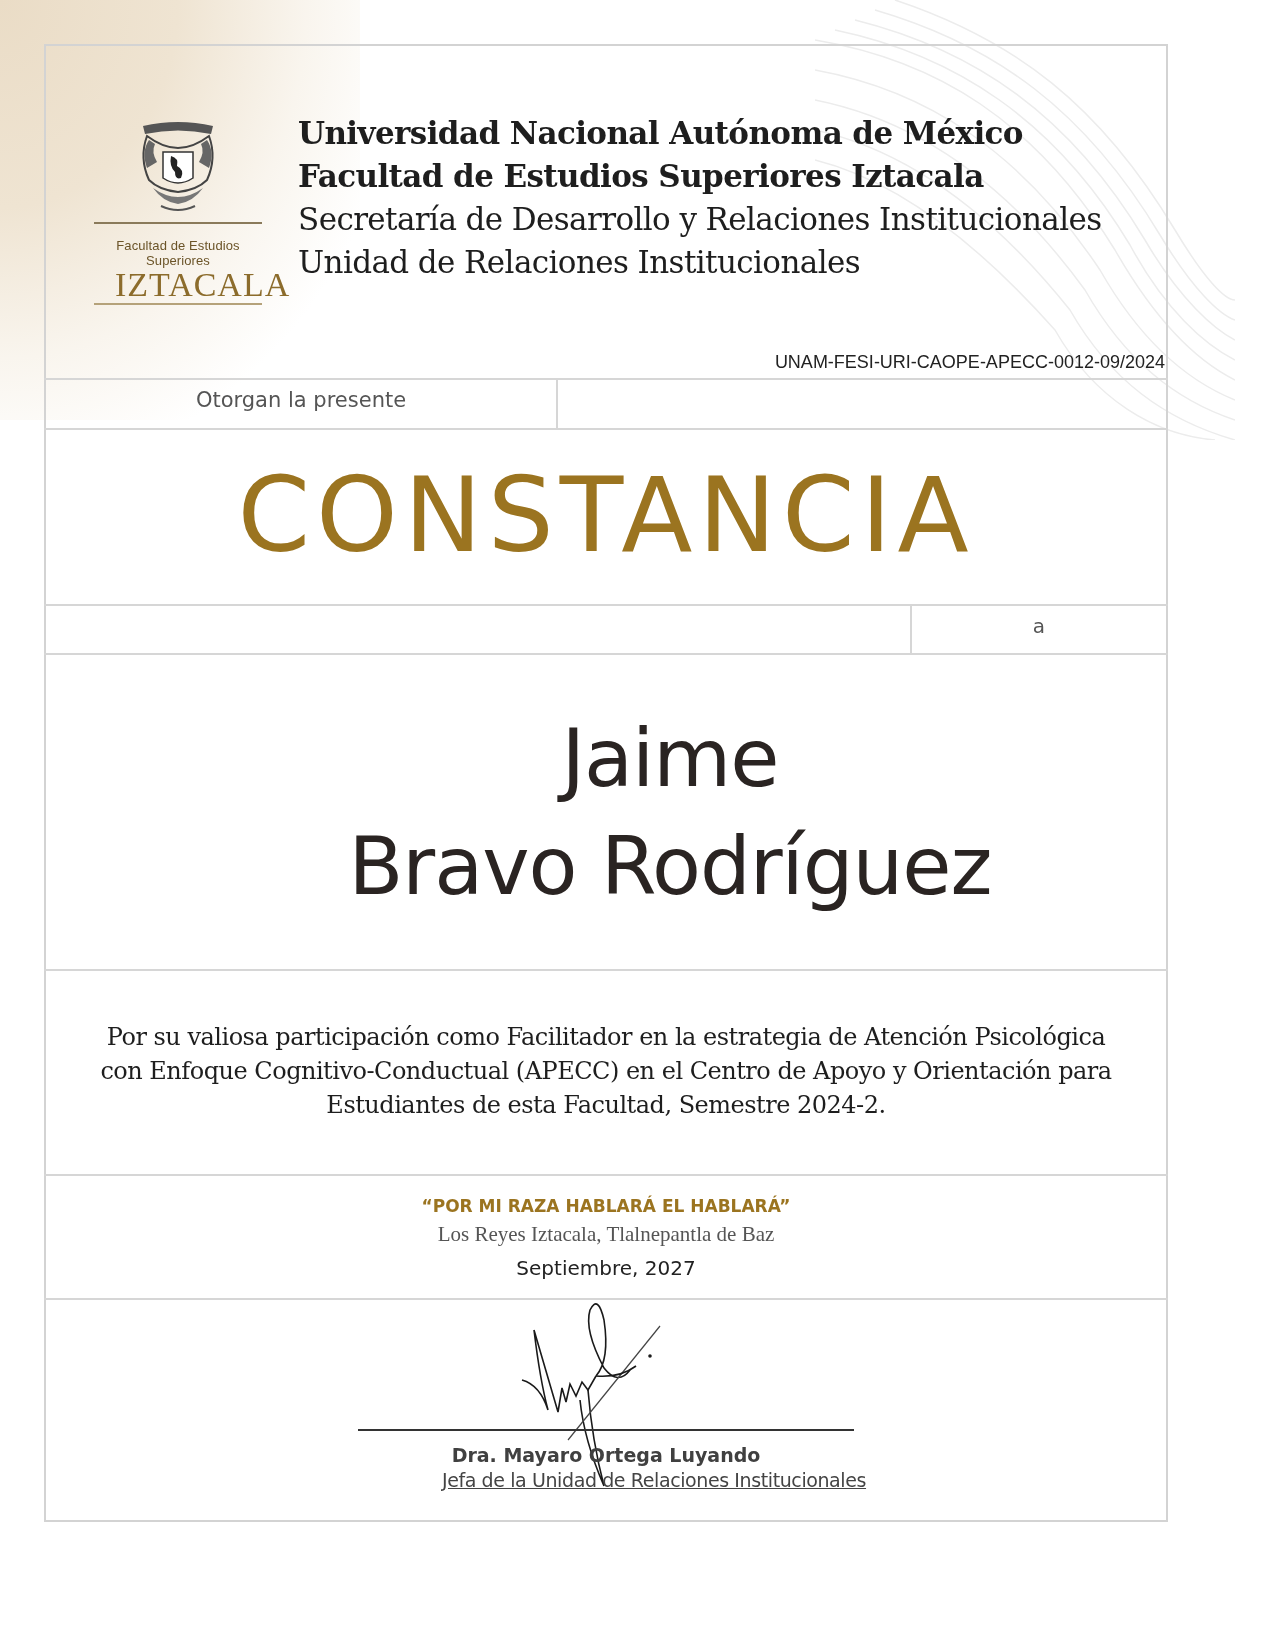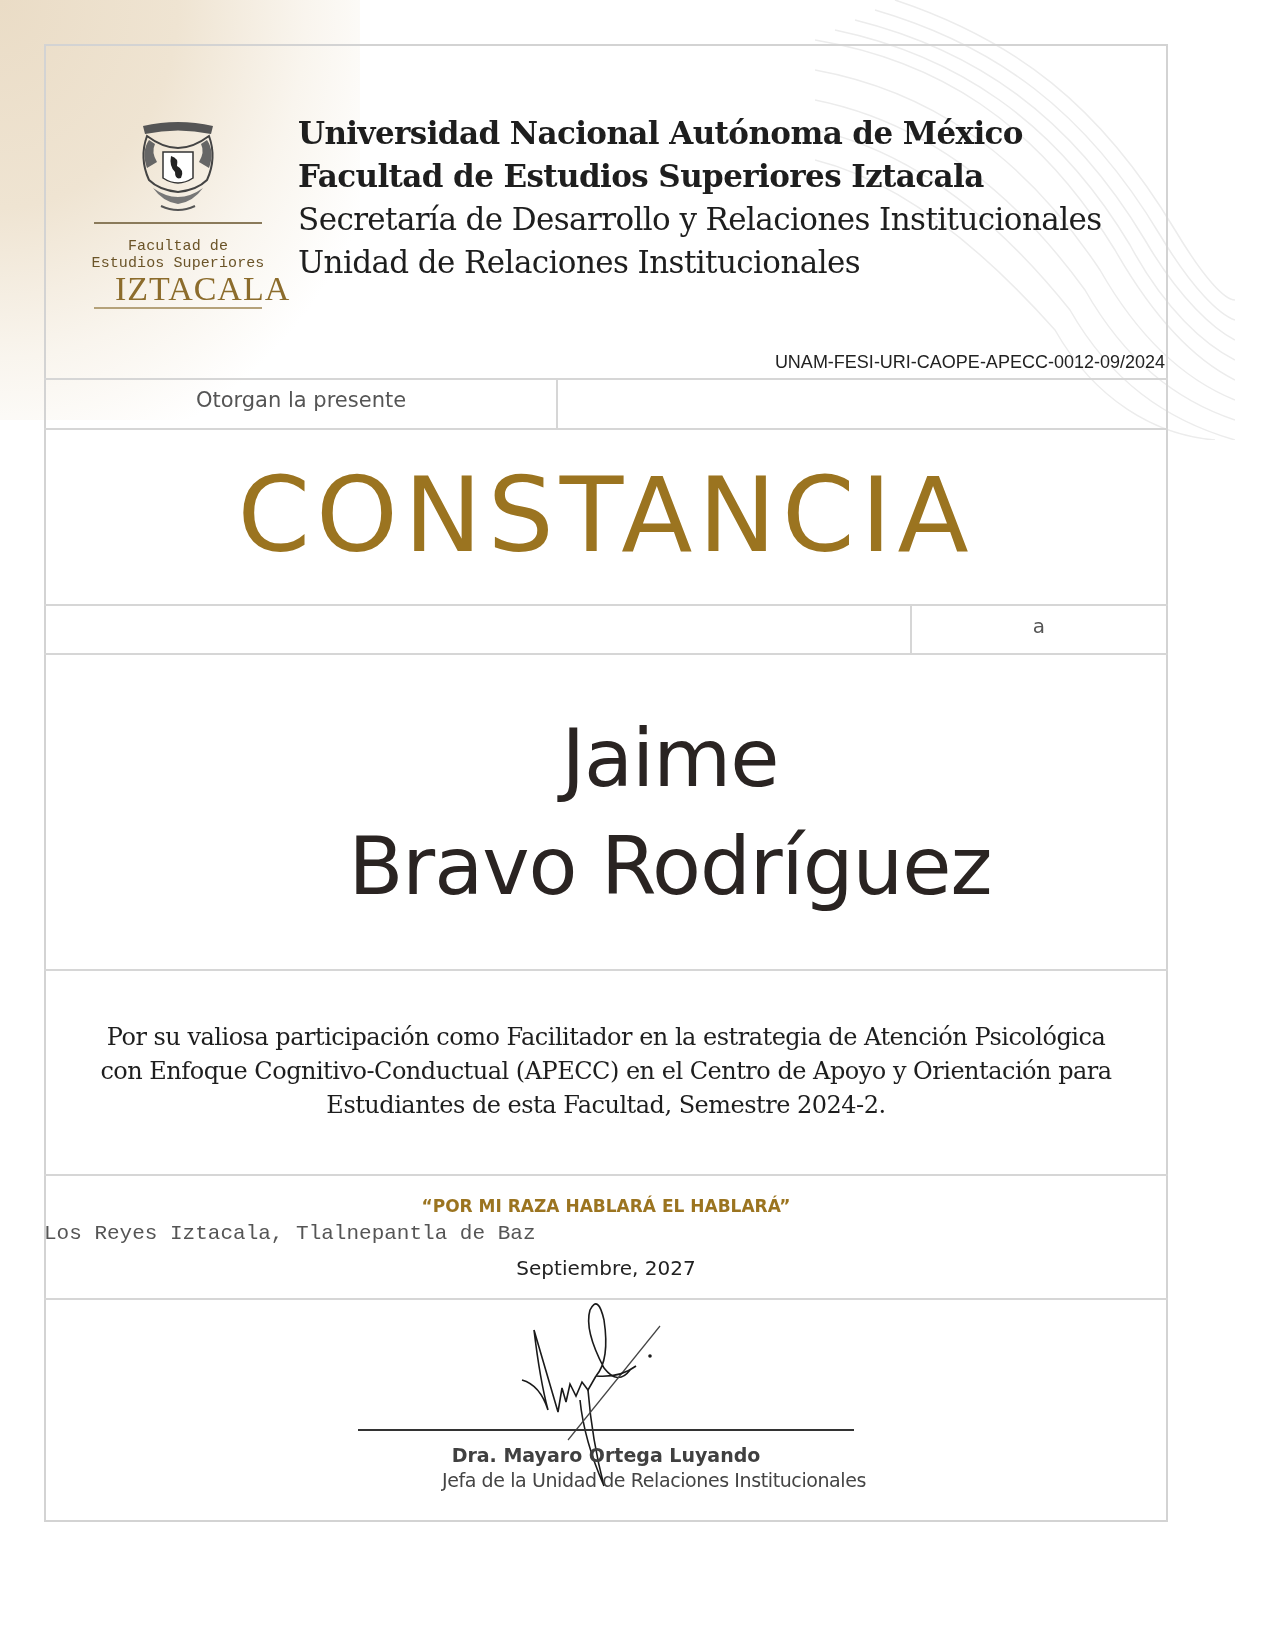--- a/index.html
+++ b/index.html
@@ -18,45 +18,45 @@
   .frame {
     position: absolute; left: 44px; top: 44px; width: 1124px; height: 1478px;
     border: 2px solid #d3d3d3; box-sizing: border-box; background: transparent;
   }
   .hline { position: absolute; left: 44px; width: 1124px; height: 2px; background: #d6d6d6; }
   .vline { position: absolute; width: 2px; background: #d6d6d6; }
 
   .logo { position: absolute; left: 88px; top: 118px; width: 180px; height: 160px; text-align: center; }
   .logo .seal { width: 90px; height: 100px; margin: 0 auto; display:block; }
   .logo .fes-line { border-top: 2px solid #8a7a5a; margin: 4px 6px 2px 6px; }
-  .logo .fes { font-family: Liberation Mono, monospace; font-size: 15px; color: #6b5428; letter-spacing: 0.1px; margin-top: 14px; }
+  .logo .fes { font-family: Liberation Sans, sans-serif; font-size: 13px; color: #6b5428; letter-spacing: 0.1px; margin-top: 14px; }
   .logo .izt { font-family: "Liberation Serif", serif; font-size: 34px; color: #8c6c2c; line-height: 34px; letter-spacing: 1px; margin-left: 27px; }
   .logo .izt-line { border-top: 2px solid #b5a27a; margin: 1px 6px 0 6px; }
 
   .header-text { position: absolute; left: 298px; top: 112px; font-family: "DejaVu Serif", serif; color: #1e1e1e; }
   .header-text .l { font-size: 31px; line-height: 43px; white-space: nowrap; letter-spacing: -0.6px; }
   .header-text .b { font-weight: bold; }
   .folio { position: absolute; right: 110px; top: 352px; font-size: 18px; color: #222; white-space: nowrap; }
 
   .otorgan { position: absolute; left: 46px; top: 388px; width: 510px; text-align: center; font-family: "DejaVu Sans", sans-serif; font-size: 21px; color: #555; }
   .constancia { position: absolute; left: 44px; top: 440px; width: 1124px; text-align: center; font-family: "DejaVu Sans", sans-serif; font-size: 104px; color: #9b7420; letter-spacing: 6px; line-height: 150px; }
   .a-label { position: absolute; left: 912px; top: 614px; width: 254px; text-align: center; font-family: "DejaVu Sans", sans-serif; font-size: 20px; color: #555; }
 
   .name { position: absolute; left: 44px; top: 705px; width: 1252px; text-align: center; font-family: "DejaVu Sans", sans-serif; font-weight: normal; color: #2a2422; font-size: 80px; line-height: 108px; letter-spacing: -1px; }
 
   .body-text { position: absolute; left: 60px; top: 1020px; width: 1092px; text-align: center; font-family: "DejaVu Serif", serif; font-size: 24px; line-height: 34px; color: #1e1e1e; letter-spacing: -0.5px; }
 
   .motto { position: absolute; left: 44px; top: 1196px; width: 1124px; text-align: center; font-family: "DejaVu Sans", sans-serif; font-weight: bold; font-size: 17px; color: #9b7420; }
-  .place { position: absolute; left: 44px; top: 1222px; width: 1124px; font-family: Liberation Mono, monospace; font-size: 21px; color: #555; }
+  .place { position: absolute; left: 44px; top: 1222px; width: 1124px; text-align: center; font-family: Liberation Serif, serif; font-size: 21px; color: #555; }
   .date { position: absolute; left: 44px; top: 1256px; width: 1124px; text-align: center; font-family: "DejaVu Sans", sans-serif; font-size: 20px; color: #222; }
 
   .sig-line { position: absolute; left: 358px; top: 1429px; width: 496px; height: 2px; background: #333; }
   .signature { position: absolute; left: 500px; top: 1290px; width: 180px; height: 200px; }
   .signer { position: absolute; left: 44px; top: 1444px; width: 1124px; text-align: center; font-family: "DejaVu Sans", sans-serif; font-weight: bold; font-size: 19px; color: #404040; }
-  .signer-title { position: absolute; left: 44px; top: 1469px; width: 1220px; text-align: center; font-family: "DejaVu Sans", sans-serif; font-size: 19px; color: #444; letter-spacing: -0.4px; }
+  .signer-title { position: absolute; left: 44px; top: 1469px; width: 1220px; text-align: center; font-family: "DejaVu Sans", sans-serif; font-size: 19px; color: #444; letter-spacing: -0.4px; text-decoration: underline; }
 </style>
 </head>
 <body>
 
 <div class="bg-warm"></div>
 <svg class="bg-waves" viewBox="0 0 420 440" fill="none" stroke="#ececec" stroke-width="1.5">
   <path d="M0 40 C120 60 220 120 300 250 C340 320 380 360 420 380"></path>
   <path d="M20 30 C140 55 240 120 315 245 C350 310 390 345 420 360"></path>
   <path d="M40 20 C160 50 255 115 330 240 C365 300 400 330 420 340"></path>
   <path d="M60 10 C180 45 270 110 345 235 C378 290 405 315 420 320"></path>

